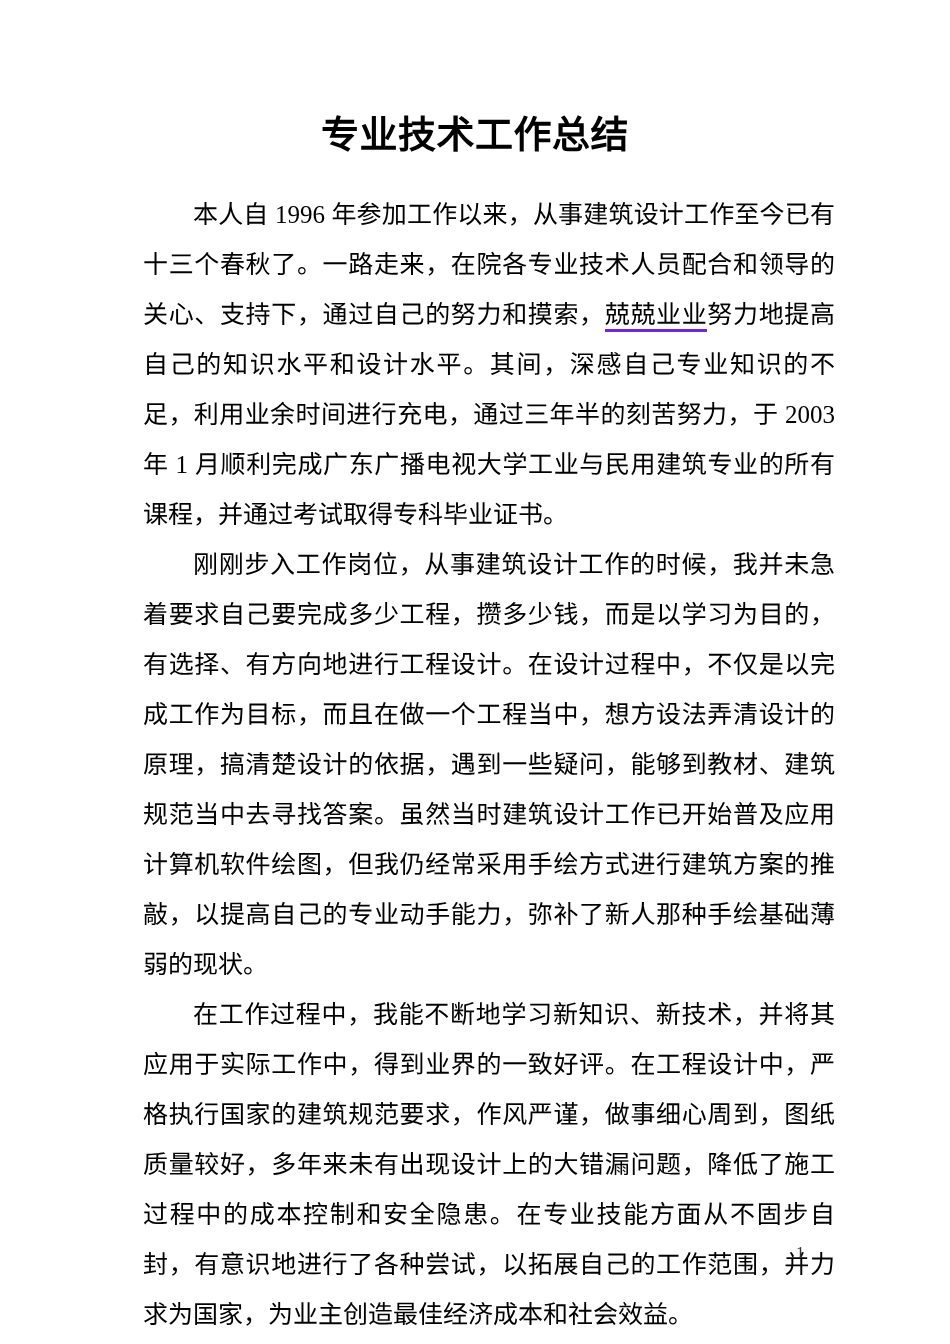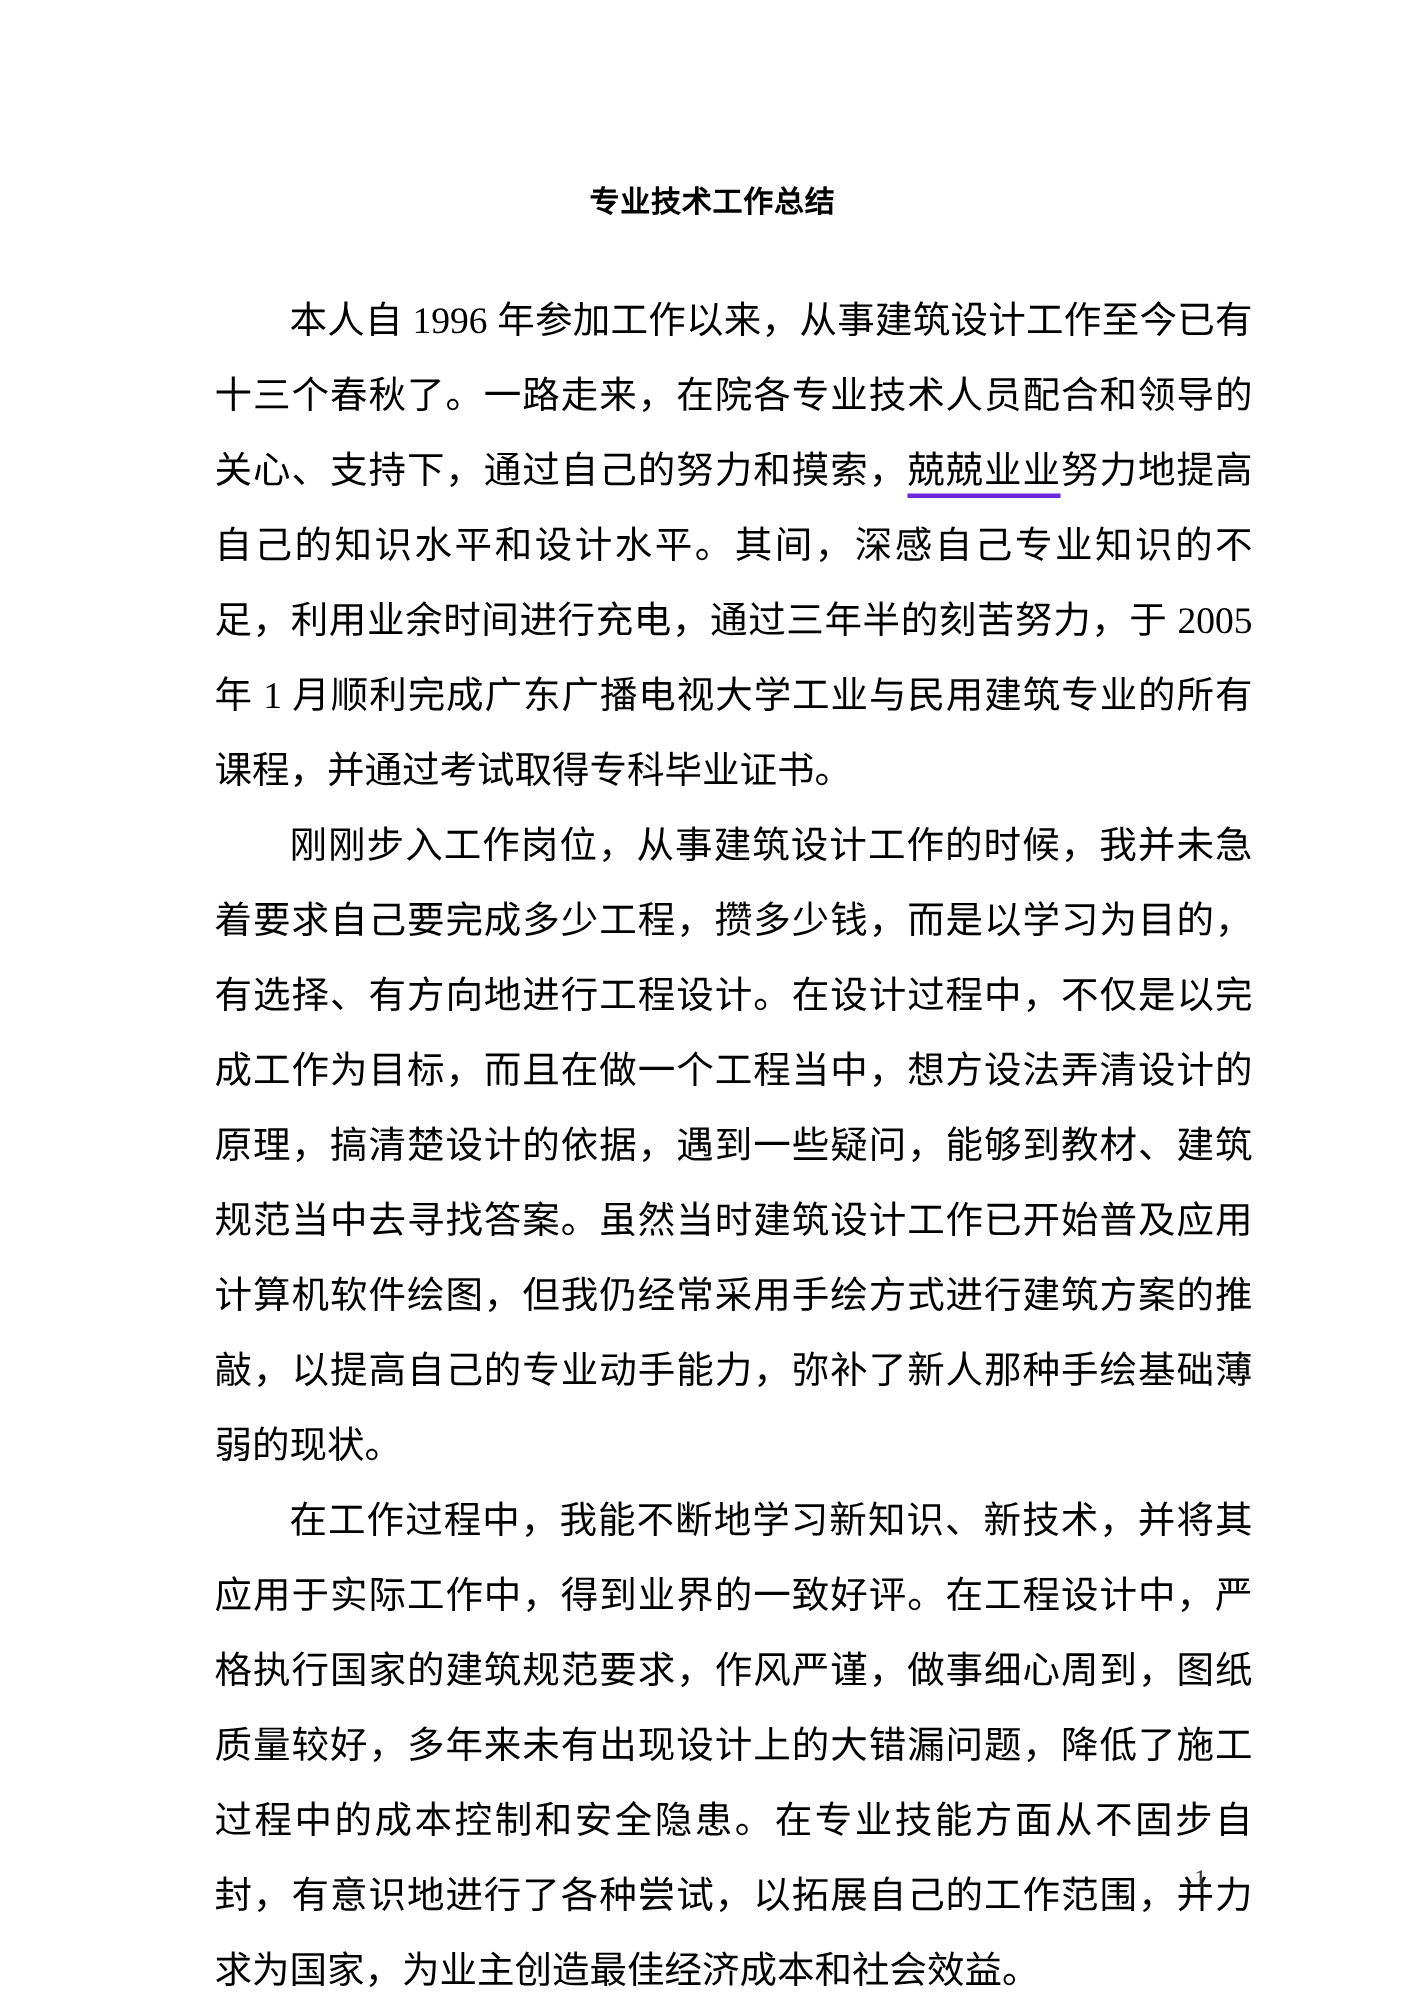--- a/index.html
+++ b/index.html
@@ -13,21 +13,21 @@
     height: 1344px;
     background: #ffffff;
     overflow: hidden;
   }
   .doc-title {
     margin: 0;
     padding-top: 112px;
     text-align: center;
     font-family: "Liberation Sans", "DejaVu Sans", sans-serif;
     font-weight: bold;
-    font-size: 20px;
+    font-size: 38px;
     line-height: 46px;
     color: #000000;
     letter-spacing: 0.5px;
   }
   .content {
     position: absolute;
     left: 143px;
     top: 190px;
     width: 692px;
   }
@@ -59,21 +59,21 @@
 </head>
 <body>
 
 <div class="page">
 
   <h1 class="doc-title">专业技术工作总结</h1>
 
   <div class="content">
 
     <p>
-      <span>本人自 1996 年参加工作以来，从事建筑设计工作至今已有十三个春秋了。一路走来，在院各专业技术人员配合和领导的关心、支持下，通过自己的努力和摸索，</span><span class="underlined">兢兢业业</span><span>努力地提高自己的知识水平和设计水平。其间，深感自己专业知识的不足，利用业余时间进行充电，通过三年半的刻苦努力，于 2005 年 1 月顺利完成广东广播电视大学工业与民用建筑专业的所有课程，并通过考试取得专科毕业证书。</span>
+      <span>本人自 1996 年参加工作以来，从事建筑设计工作至今已有十三个春秋了。一路走来，在院各专业技术人员配合和领导的关心、支持下，通过自己的努力和摸索，</span><span class="underlined">兢兢业业</span><span>努力地提高自己的知识水平和设计水平。其间，深感自己专业知识的不足，利用业余时间进行充电，通过三年半的刻苦努力，于 2003 年 1 月顺利完成广东广播电视大学工业与民用建筑专业的所有课程，并通过考试取得专科毕业证书。</span>
     </p>
 
     <p>刚刚步入工作岗位，从事建筑设计工作的时候，我并未急着要求自己要完成多少工程，攒多少钱，而是以学习为目的，有选择、有方向地进行工程设计。在设计过程中，不仅是以完成工作为目标，而且在做一个工程当中，想方设法弄清设计的原理，搞清楚设计的依据，遇到一些疑问，能够到教材、建筑规范当中去寻找答案。虽然当时建筑设计工作已开始普及应用计算机软件绘图，但我仍经常采用手绘方式进行建筑方案的推敲，以提高自己的专业动手能力，弥补了新人那种手绘基础薄弱的现状。</p>
 
     <p>在工作过程中，我能不断地学习新知识、新技术，并将其应用于实际工作中，得到业界的一致好评。在工程设计中，严格执行国家的建筑规范要求，作风严谨，做事细心周到，图纸质量较好，多年来未有出现设计上的大错漏问题，降低了施工过程中的成本控制和安全隐患。在专业技能方面从不固步自封，有意识地进行了各种尝试，以拓展自己的工作范围，并力求为国家，为业主创造最佳经济成本和社会效益。</p>
 
   </div>
 
   <div class="page-number">1</div>
 

